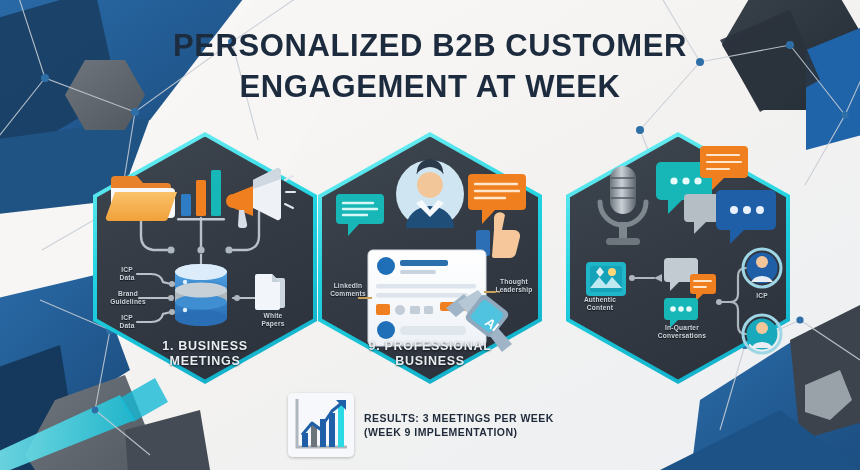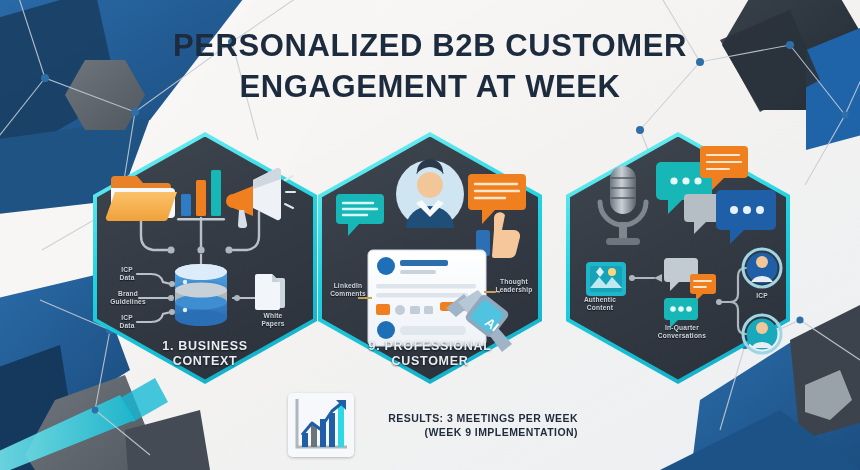--- a/index.html
+++ b/index.html
@@ -57,21 +57,21 @@
     display:flex;align-items:center;gap:10px;
   }
   .results .chart-ico{
     width:66px;height:64px;flex:0 0 66px;border-radius:5px;
     background:linear-gradient(150deg,#fdfdfd,#e7ecf2);
     box-shadow:0 1px 3px rgba(0,0,0,.25);
     position:relative;overflow:hidden;
   }
   .results .txt{
     color:#1f2b3a;font-weight:bold;font-size:10.5px;letter-spacing:0.45px;
-    line-height:1.35;text-align:right;flex:1;
+    line-height:1.35;text-align:left;flex:1;
   }
   .results .txt .l2{display:block;}
 </style>
 </head>
 <body>
 
 <div id="stage">
 
   <svg class="bg" viewBox="0 0 860 470" width="860" height="470" preserveAspectRatio="none">
     <defs>
@@ -275,21 +275,21 @@
         <span>ICP</span><br>
         <span>Data</span>
       </div>
       <div class="cap" style="left:156px;top:180px;width:48px;">
         <span>White</span><br>
         <span>Papers</span>
       </div>
 
       <div class="hex-label">
         <span>1. BUSINESS</span><br>
-        <span>CONTEXT</span>
+        <span>MEETINGS</span>
       </div>
     </div>
   </div>
 
   <div class="hex" style="left:318px;top:132px;">
     <div class="glow"></div>
     <div class="body"></div>
     <div class="inner">
 
       <svg viewBox="0 0 224 252" width="224" height="252">
@@ -373,21 +373,21 @@
         <span>LinkedIn</span><br>
         <span>Comments</span>
       </div>
       <div class="cap" style="left:168px;top:146px;width:56px;">
         <span>Thought</span><br>
         <span>Leadership</span>
       </div>
 
       <div class="hex-label">
         <span>9. PROFESSIONAL</span><br>
-        <span>CUSTOMER</span>
+        <span>BUSINESS</span>
       </div>
     </div>
   </div>
 
   <div class="hex" style="left:566px;top:132px;">
     <div class="glow"></div>
     <div class="body"></div>
     <div class="inner">
 
       <svg viewBox="0 0 224 252" width="224" height="252">

